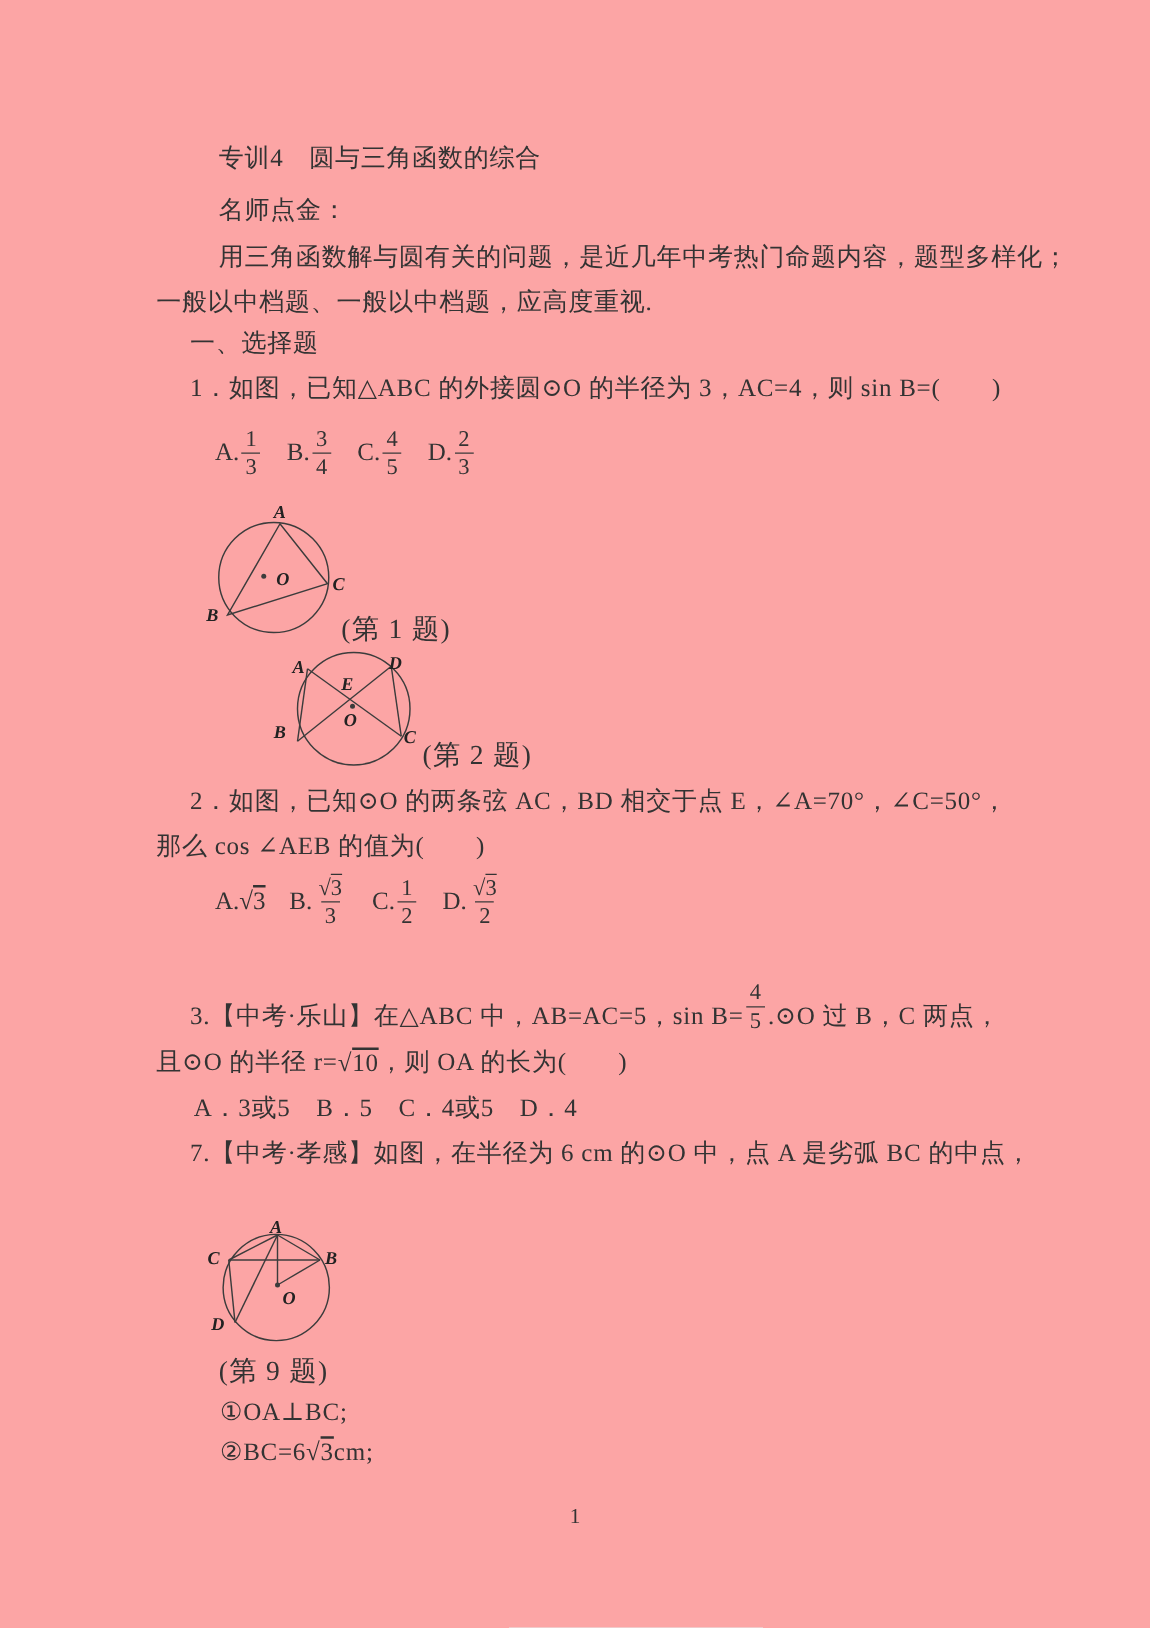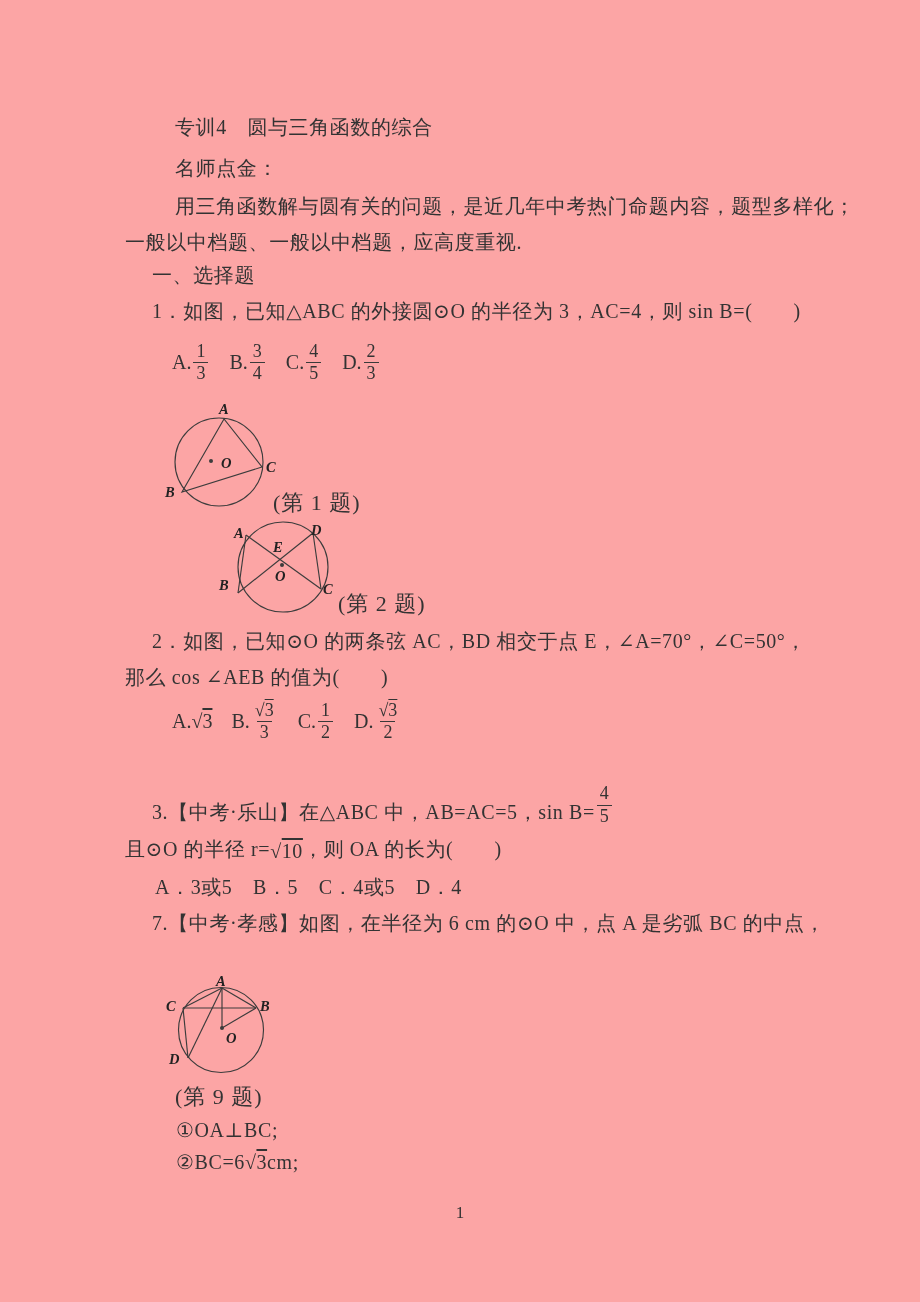--- a/index.html
+++ b/index.html
@@ -125,20 +125,21 @@
         </span>
       </span>
   </div>
 
   <div class="row" style="left:152px;top:772px;height:54px">
     <span>3.【中考·乐山】在△ABC 中，AB=AC=5，sin B=</span>
       <span class="frac">
         <span class="num">4</span>
         <span class="den">5</span>
       </span>
+      <span>.⊙O 过 B，C 两点，</span>
   </div>
   <div class="row" style="left:125px;top:839px;height:24px">
     <span>且⊙O 的半径 r=</span>
       <span class="sqrt"><span class="rad">10</span></span>
       <span>，则 OA 的长为(　　)</span>
   </div>
   <div class="ln" style="left:155px;top:876px">A．3或5　B．5　C．4或5　D．4</div>
 
   <div class="ln" style="left:152px;top:912px">7.【中考·孝感】如图，在半径为 6 cm 的⊙O 中，点 A 是劣弧 BC 的中点，</div>
 

